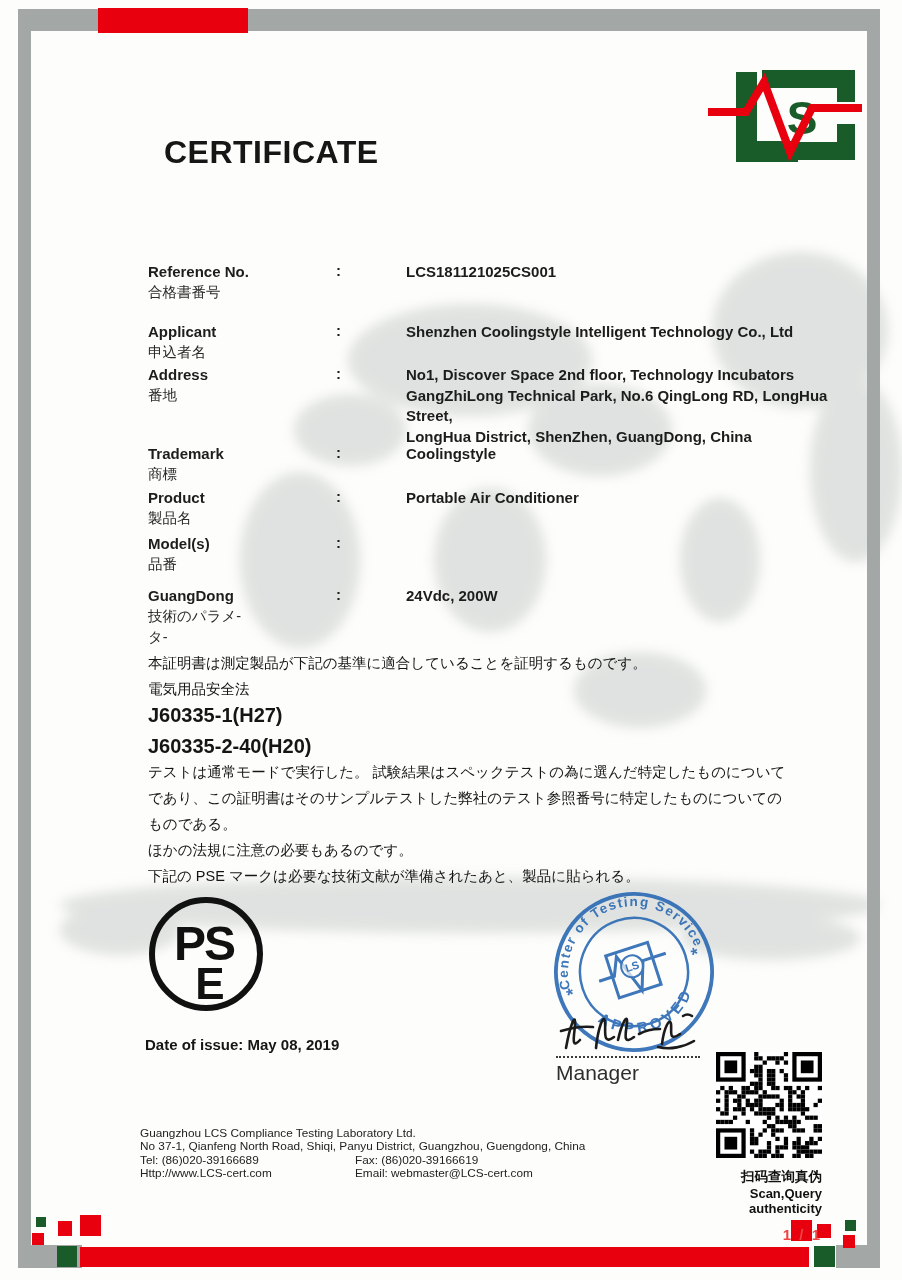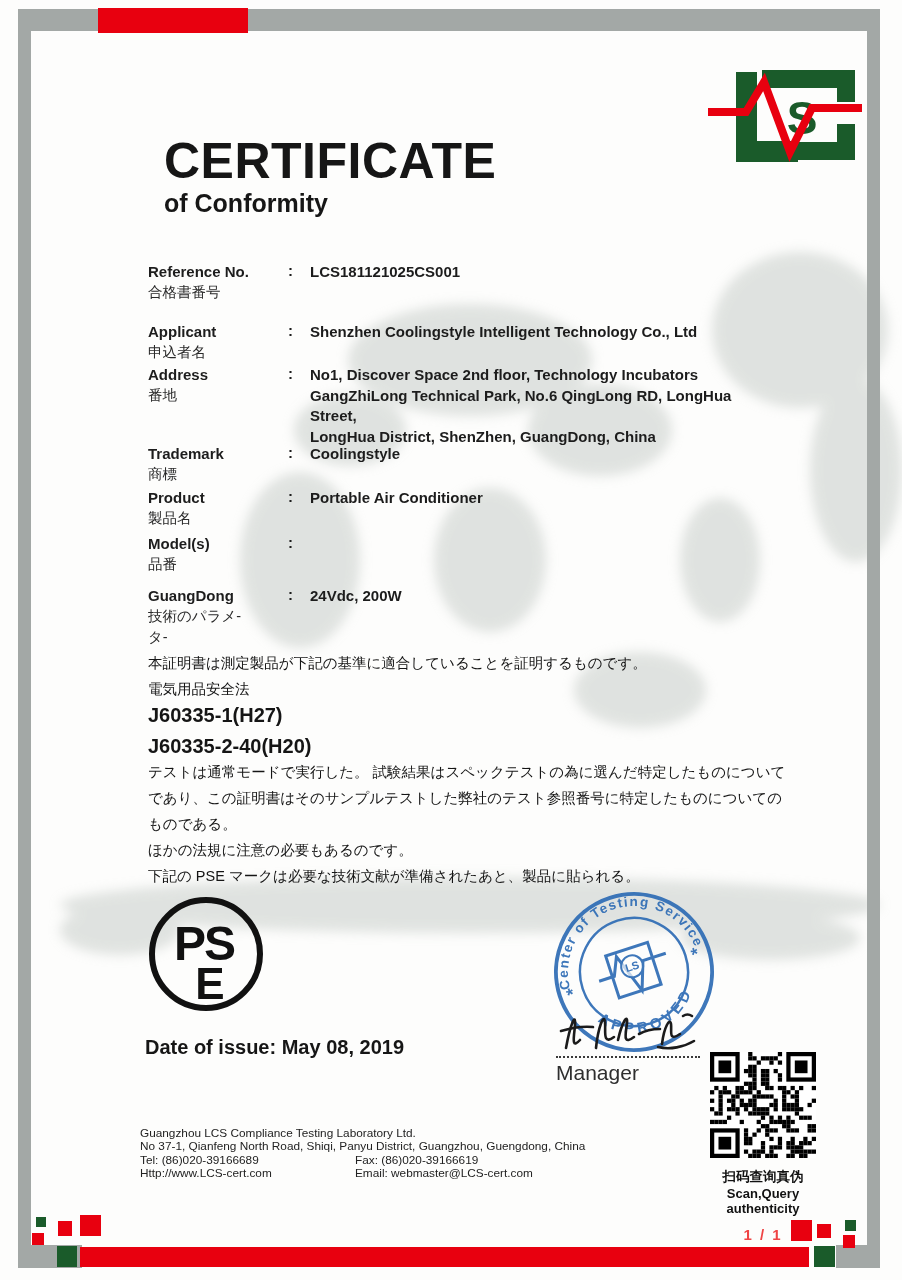--- a/index.html
+++ b/index.html
@@ -26,39 +26,39 @@
   .c-r4{left:791px;top:1220px;width:21px;height:21px;}
   .c-r5{left:817px;top:1224px;width:14px;height:14px;}
   .c-g2{left:845px;top:1220px;width:11px;height:11px;}
   .c-r6{left:843px;top:1235px;width:12px;height:13px;}
   
   .wm{left:0;top:0;width:902px;height:1280px;z-index:0;}
   
   .z1{z-index:1;}
   .logo{left:700px;top:56px;width:170px;height:122px;}
   .title{left:164px;top:136px;line-height:1;}
-  .title .t1{font-size:50px;font-weight:bold;letter-spacing:.5px;color:#161616;}
+  .title .t1{font-size:32px;font-weight:bold;letter-spacing:.5px;color:#161616;}
   .title .t2{font-size:25px;font-weight:bold;margin-top:5px;color:#161616;}
   .info{left:148px;top:262px;width:632px;}
-  .row{position:absolute;left:0;display:grid;grid-template-columns:140px 22px 470px;}
+  .row{position:absolute;left:0;display:grid;grid-template-columns:140px 22px 470px;gap:48px;}
   .row .len{font-weight:bold;font-size:15px;line-height:1.3;}
   .row .ljp{font-size:14.5px;line-height:1.45;color:#2a2a2a;white-space:pre-line;}
   .row .col{font-weight:bold;font-size:15px;}
   .row .val{font-weight:bold;font-size:15px;line-height:1.38;white-space:pre-line;color:#1c1c1c;}
   .r0{top:0;} .r1{top:60px;} .r2{top:103px;} .r3{top:182px;} .r4{top:226px;} .r5{top:272px;} .r6{top:324px;}
   .statement{left:148px;top:650px;width:644px;font-size:14.5px;line-height:26px;color:#151515;}
   .statement .b{font-weight:bold;font-size:20px;}
   .statement .gap{margin-top:5px;}
   .pse{left:146px;top:894px;width:120px;height:120px;}
-  .issue{left:145px;top:1036px;font-size:20px;font-weight:bold;color:#161616;}
+  .issue{left:145px;top:1036px;font-size:15px;font-weight:bold;color:#161616;}
   .stamp{left:548px;top:886px;width:172px;height:172px;opacity:.92;}
   .sig{left:556px;top:1000px;width:144px;z-index:2;}
   .sig .dots{border-top:2px dotted #3a3a3a;margin-top:-2px;}
   .sig .role{text-align:left;font-size:21px;color:#2e2e2e;margin-top:3px;}
-  .qrblk{left:704px;top:1052px;width:118px;text-align:center;z-index:2;}
+  .qrblk{left:704px;top:1052px;width:118px;text-align:right;z-index:2;}
   .qrblk .cap{font-size:13.5px;font-weight:bold;margin-top:6px;color:#111;}
   .qrblk .cap2{font-size:13px;font-weight:bold;color:#111;}
   .qrblk .pg{font-size:15px;font-weight:bold;margin-top:10px;letter-spacing:2px;color:#ef4444;}
   .footer{left:140px;top:1127px;font-size:11.8px;line-height:13.4px;color:#222;}
   .footer .fr{display:grid;grid-template-columns:215px auto;}
 </style>
 </head>
 <body>
 
 <div class="page">
@@ -107,21 +107,20 @@
     <rect x="36" y="16" width="21" height="90" fill="#1a5b2a"></rect>
     <rect x="36" y="85" width="62" height="21" fill="#1a5b2a"></rect>
     <path d="M62 14 H155 V104 H78 V86 H137 V32 H62 Z" fill="#1a5b2a"></path>
     <rect x="137" y="46" width="18" height="22" fill="#fdfdfc"></rect>
     <text x="102" y="78" font-size="46" font-weight="bold" fill="#1a5b2a" text-anchor="middle" font-family="Liberation Sans, sans-serif">S</text>
     <polyline points="8,56 46,56 64,26 90,96 112,52 162,52" fill="none" stroke="#e8000f" stroke-width="8"></polyline>
   </svg>
 
   <div class="abs title z1">
     <div class="t1">CERTIFICATE</div>
-    <div class="t2">of Conformity</div>
   </div>
 
   <div class="abs info z1">
     <div class="row r0">
       <div>
           <div class="len">Reference No.</div>
           <div class="ljp">合格書番号</div>
         </div>
       <div class="col">:</div>
       <div class="val">LCS181121025CS001</div>

